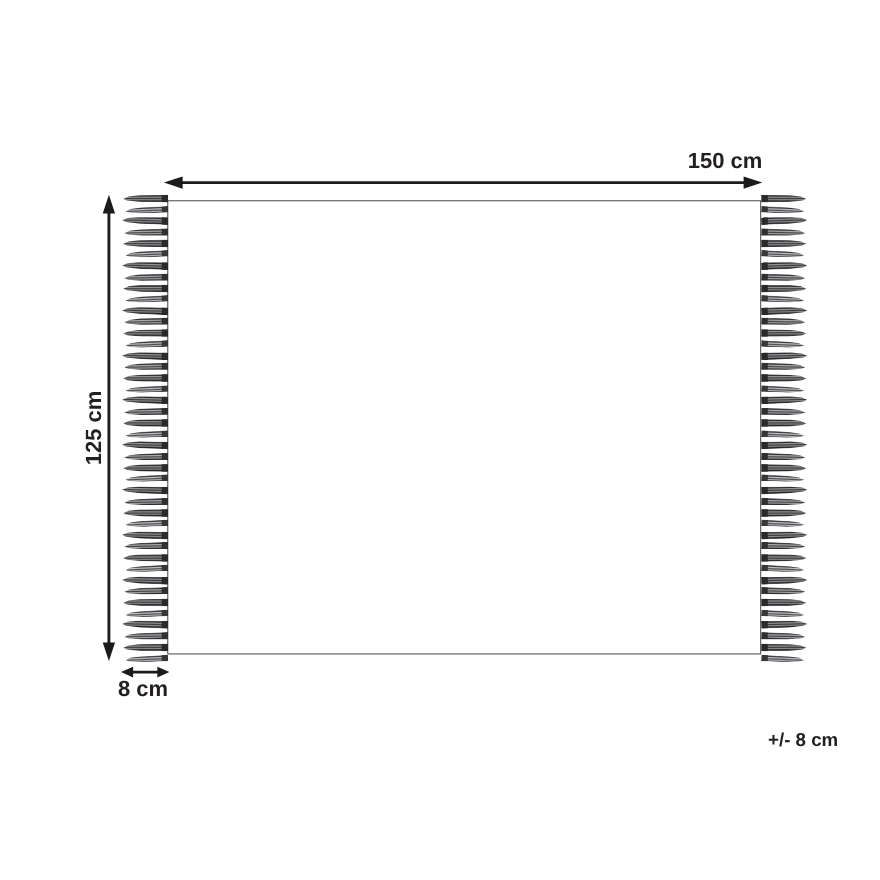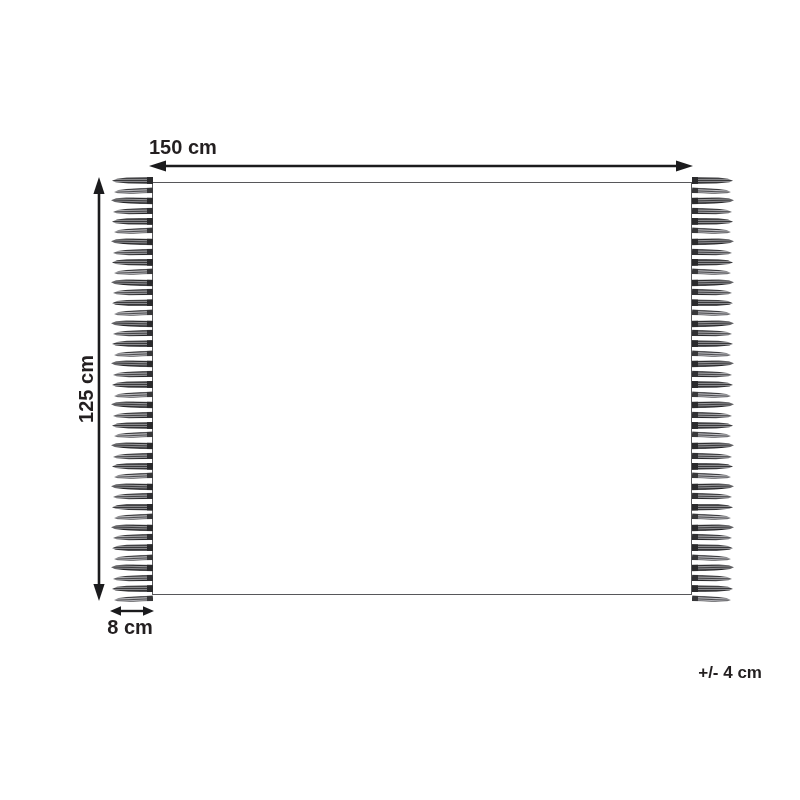--- a/index.html
+++ b/index.html
@@ -87,21 +87,21 @@
     color: #231f20;
     font-weight: 700;
     font-size: 20px;
     line-height: 1;
     white-space: nowrap;
   }
   #label-width {
     left: 149px;
     top: 137px;
     width: 544px;
-    text-align: left;
+    text-align: right;
   }
   #label-height {
     left: 86px;
     top: 389px;
     transform: translate(-50%, -50%) rotate(-90deg);
   }
   #label-fringe {
     left: 98px;
     top: 617px;
     width: 64px;
@@ -228,15 +228,15 @@
     </div>
 
   <svg class="dim-arrow" id="arrow-fringe" width="44" height="14" viewBox="0 0 44 14">
     <line x1="9" y1="7" x2="35" y2="7" stroke-width="2.4"></line>
     <polygon points="0,7 11,2.2 11,11.8"></polygon>
     <polygon points="44,7 33,2.2 33,11.8"></polygon>
   </svg>
 
   <div class="dim-label" id="label-fringe">8 cm</div>
 
-  <div class="dim-label" id="label-tolerance">+/- 4 cm</div>
+  <div class="dim-label" id="label-tolerance">+/- 8 cm</div>
 
 </div>
 
 </body></html>

